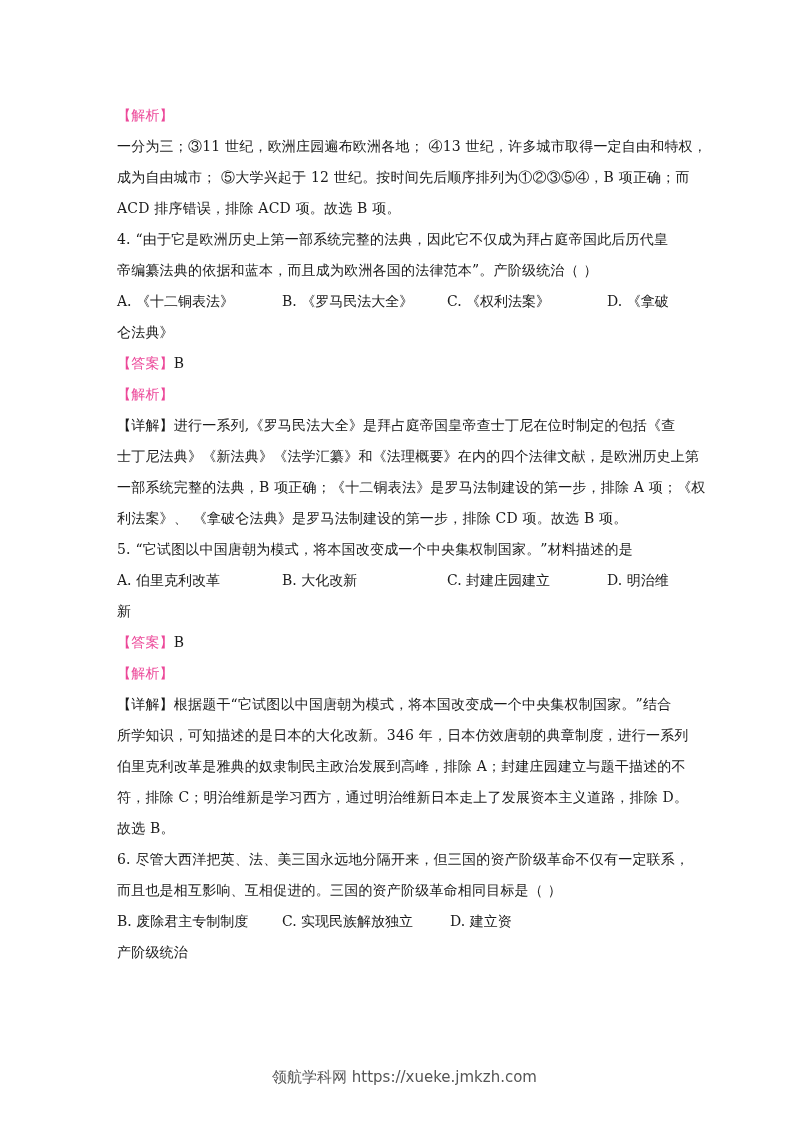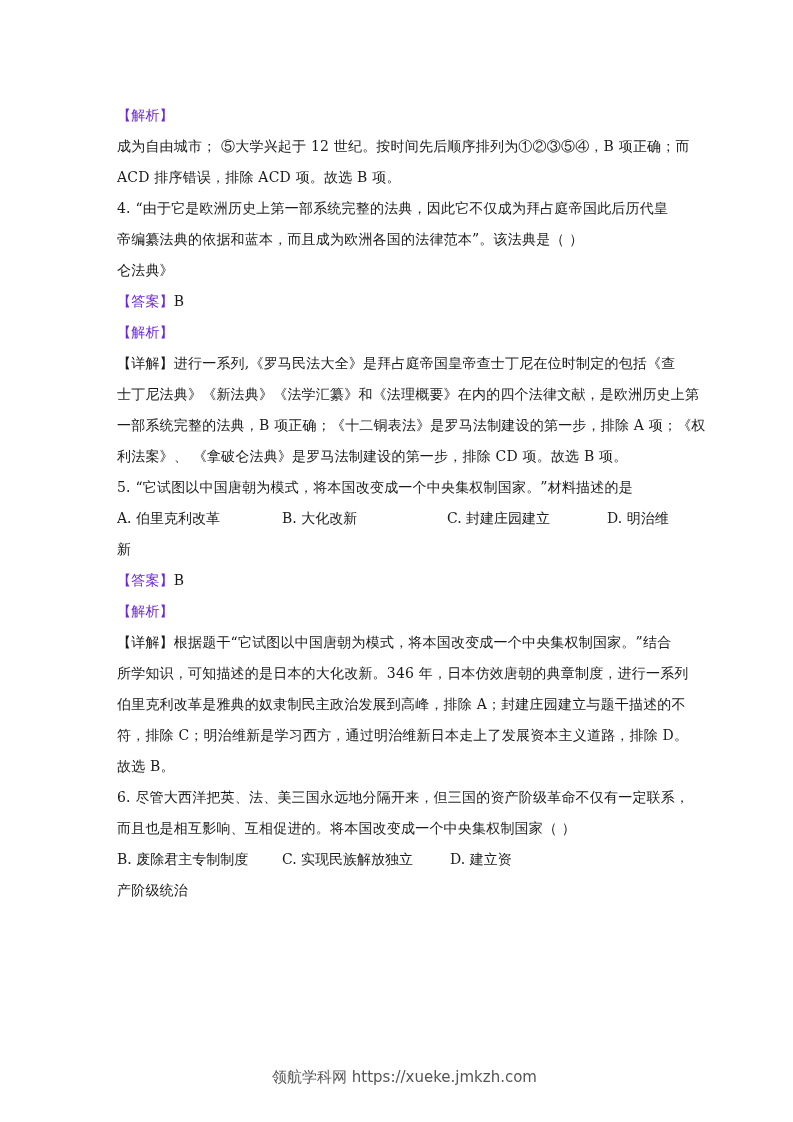--- a/index.html
+++ b/index.html
@@ -1,36 +1,43 @@
 <!DOCTYPE html>
 <html><head>
 <meta charset="utf-8">
 <style>
   html, body { margin: 0; padding: 0; background: #ffffff; }
   body { width: 793px; height: 1122px; position: relative; overflow: hidden;
          font-family: "DejaVu Serif", "Liberation Serif", serif; color: #1a1a1a; }
   .page { position: absolute; left: 117px; top: 100px; width: 565px; }
   .line { font-size: 14px; line-height: 31px; height: 31px; white-space: nowrap; letter-spacing: 0.2px; }
-  .blue { color: #6d28d9; }
+  .blue { color: #ec4899; }
   .opts { display: flex; font-size: 14px; line-height: 31px; height: 31px; white-space: nowrap; }
   .opts span { display: inline-block; }
   .footer { position: absolute; top: 1068px; left: 8px; width: 793px; text-align: center;
             font-family: "DejaVu Sans", "Liberation Sans", sans-serif; font-size: 15px; color: #555; }
 </style>
 </head>
 <body>
 
 <div class="page">
 
   <div class="line blue">【解析】</div>
+  <div class="line">一分为三；③11 世纪，欧洲庄园遍布欧洲各地； ④13 世纪，许多城市取得一定自由和特权，</div>
   <div class="line">成为自由城市； ⑤大学兴起于 12 世纪。按时间先后顺序排列为①②③⑤④，B 项正确；而</div>
   <div class="line">ACD 排序错误，排除 ACD 项。故选 B 项。</div>
 
   <div class="line">4.  “由于它是欧洲历史上第一部系统完整的法典，因此它不仅成为拜占庭帝国此后历代皇</div>
-  <div class="line">帝编纂法典的依据和蓝本，而且成为欧洲各国的法律范本”。该法典是（      ）</div>
+  <div class="line">帝编纂法典的依据和蓝本，而且成为欧洲各国的法律范本”。产阶级统治（      ）</div>
+  <div class="opts">
+    <span style="width:165px">A. 《十二铜表法》</span>
+    <span style="width:165px">B. 《罗马民法大全》</span>
+    <span style="width:160px">C. 《权利法案》</span>
+    <span>D. 《拿破</span>
+  </div>
   <div class="line">仑法典》</div>
   <div class="line"><span class="blue">【答案】</span><span>B</span></div>
   <div class="line blue">【解析】</div>
   <div class="line"><span>【详解】</span><span>进行一系列,《罗马民法大全》是拜占庭帝国皇帝查士丁尼在位时制定的包括《查</span></div>
   <div class="line">士丁尼法典》《新法典》《法学汇纂》和《法理概要》在内的四个法律文献，是欧洲历史上第</div>
   <div class="line">一部系统完整的法典，B 项正确；《十二铜表法》是罗马法制建设的第一步，排除 A 项；《权</div>
   <div class="line">利法案》、 《拿破仑法典》是罗马法制建设的第一步，排除 CD 项。故选 B 项。</div>
 
   <div class="line">5.  “它试图以中国唐朝为模式，将本国改变成一个中央集权制国家。”材料描述的是</div>
   <div class="opts">
@@ -42,21 +49,21 @@
   <div class="line">新</div>
   <div class="line"><span class="blue">【答案】</span><span>B</span></div>
   <div class="line blue">【解析】</div>
   <div class="line"><span>【详解】</span><span>根据题干“它试图以中国唐朝为模式，将本国改变成一个中央集权制国家。”结合</span></div>
   <div class="line">所学知识，可知描述的是日本的大化改新。346 年，日本仿效唐朝的典章制度，进行一系列</div>
   <div class="line">伯里克利改革是雅典的奴隶制民主政治发展到高峰，排除 A；封建庄园建立与题干描述的不</div>
   <div class="line">符，排除 C；明治维新是学习西方，通过明治维新日本走上了发展资本主义道路，排除 D。</div>
   <div class="line">故选 B。</div>
 
   <div class="line">6. 尽管大西洋把英、法、美三国永远地分隔开来，但三国的资产阶级革命不仅有一定联系，</div>
-  <div class="line">而且也是相互影响、互相促进的。将本国改变成一个中央集权制国家（      ）</div>
+  <div class="line">而且也是相互影响、互相促进的。三国的资产阶级革命相同目标是（      ）</div>
   <div class="opts">
     <span style="width:165px">B. 废除君主专制制度</span>
     <span style="width:168px">C. 实现民族解放独立</span>
     <span>D. 建立资</span>
   </div>
   <div class="line">产阶级统治</div>
 </div>
 
 <div class="footer">领航学科网 https://xueke.jmkzh.com</div>
 

